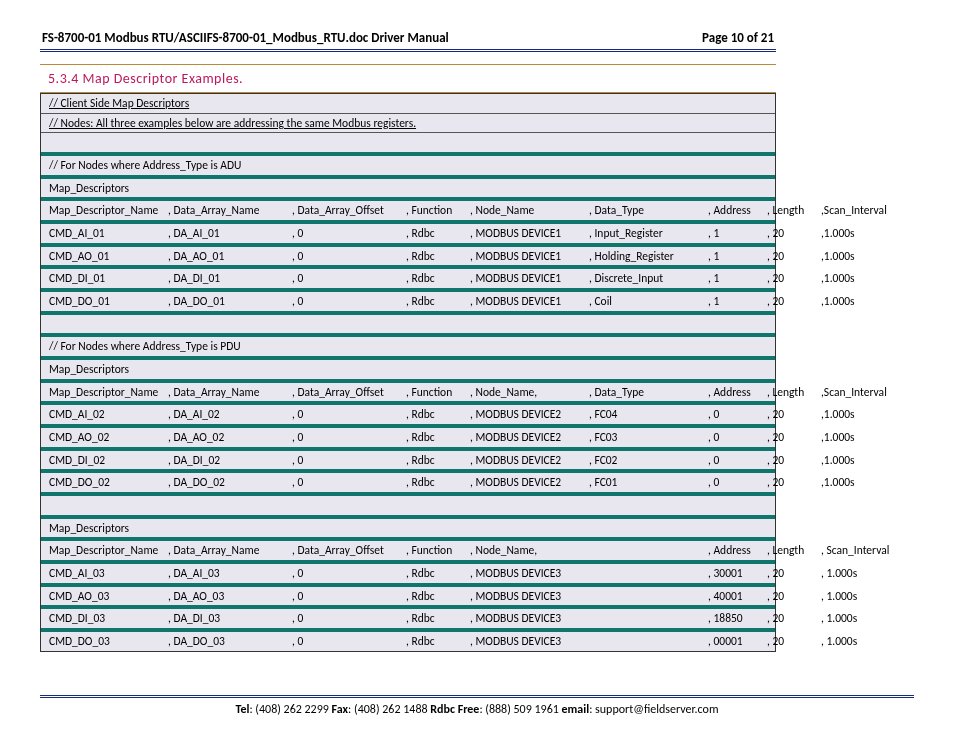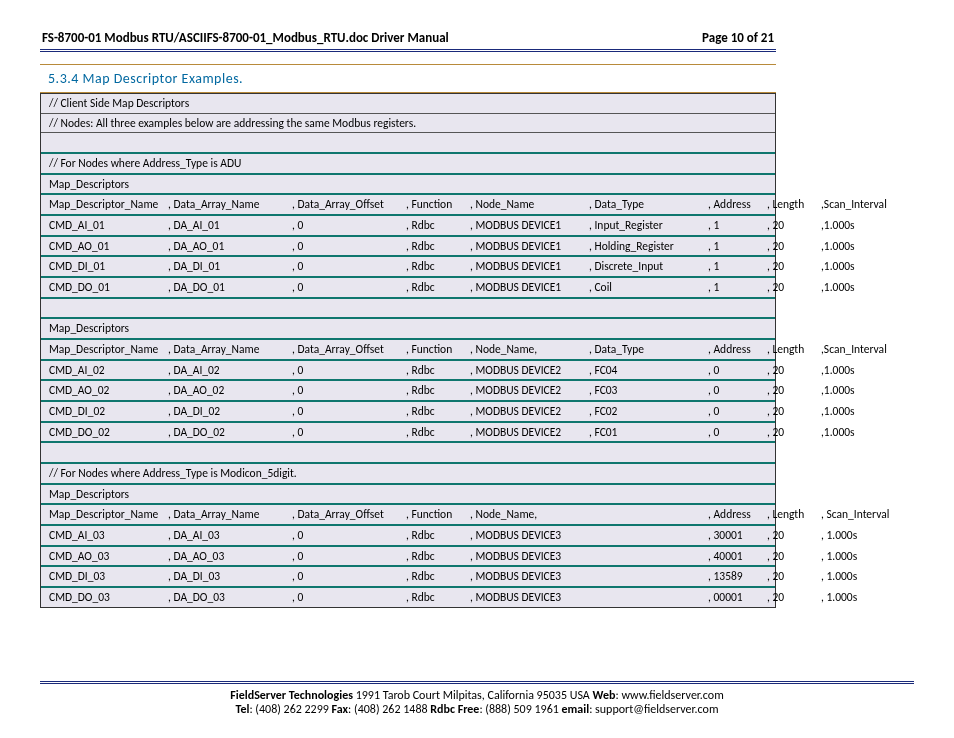--- a/index.html
+++ b/index.html
@@ -28,39 +28,40 @@
     background: linear-gradient(to bottom, #1a2a7a 0, #1a2a7a 1px, transparent 1px, transparent 2px, #1a2a7a 2px, #1a2a7a 3px);
     margin-top: 2px;
     margin-bottom: 12px;
   }
   .section-title {
     font-size: 14px;
     letter-spacing: 0.5px;
     border-top: 1px solid #b88a3a;
     border-bottom: 1px solid #b88a3a;
     padding: 5px 8px;
-    color: #0369a1;
+    color: #be185d;
   }
   .code-box {
     border: 1px solid #333;
     background: #e8e6ef;
     font-size: 11.5px;
     color: #000;
     padding: 0;
     margin-top: 0;
   }
   .cb-row {
     padding: 1px 8px;
     line-height: 1.45;
   }
   .cb-row.bordered-bottom {
     border-bottom: 1px solid #555;
+    text-decoration: underline;
   }
   .cb-row.bordered-top {
-    border-top: 2px solid #0f766e;
+    border-top: 4px solid #0f766e;
   }
   .grid {
     display: grid;
     grid-template-columns: 115px 120px 110px 60px 115px 115px 55px 50px 80px;
     column-gap: 4px;
   }
   .grid div {
     overflow: hidden;
     white-space: nowrap;
   }
@@ -161,20 +162,21 @@
           <div>, Rdbc</div>
           <div>, MODBUS DEVICE1</div>
           <div>, Coil</div>
           <div>, 1</div>
           <div>, 20</div>
           <div>,1.000s</div>
         </div>
       </div>
     <div class="cb-row bordered-top">&nbsp;</div>
 
+    <div class="cb-row bordered-top">// For Nodes where Address_Type is PDU</div>
     <div class="cb-row bordered-top">Map_Descriptors</div>
     <div class="cb-row grid bordered-top">
       <div>Map_Descriptor_Name</div>
       <div>, Data_Array_Name</div>
       <div>, Data_Array_Offset</div>
       <div>, Function</div>
       <div>, Node_Name,</div>
       <div>, Data_Type</div>
       <div>, Address</div>
       <div>, Length</div>
@@ -221,21 +223,20 @@
           <div>, Rdbc</div>
           <div>, MODBUS DEVICE2</div>
           <div>, FC01</div>
           <div>, 0</div>
           <div>, 20</div>
           <div>,1.000s</div>
         </div>
       </div>
     <div class="cb-row bordered-top">&nbsp;</div>
 
-    <div class="cb-row bordered-top">// For Nodes where Address_Type is Modicon_5digit.</div>
     <div class="cb-row bordered-top">Map_Descriptors</div>
     <div class="cb-row grid3 bordered-top">
       <div>Map_Descriptor_Name</div>
       <div>, Data_Array_Name</div>
       <div>, Data_Array_Offset</div>
       <div>, Function</div>
       <div>, Node_Name,</div>
       <div></div>
       <div>, Address</div>
       <div>, Length</div>
@@ -264,42 +265,39 @@
           <div>, 20</div>
           <div>, 1.000s</div>
         </div>
         <div class="cb-row grid3 bordered-top">
           <div>CMD_DI_03</div>
           <div>, DA_DI_03</div>
           <div>, 0</div>
           <div>, Rdbc</div>
           <div>, MODBUS DEVICE3</div>
           <div></div>
-          <div>, 13589</div>
+          <div>, 18850</div>
           <div>, 20</div>
           <div>, 1.000s</div>
         </div>
         <div class="cb-row grid3 bordered-top">
           <div>CMD_DO_03</div>
           <div>, DA_DO_03</div>
           <div>, 0</div>
           <div>, Rdbc</div>
           <div>, MODBUS DEVICE3</div>
           <div></div>
           <div>, 00001</div>
           <div>, 20</div>
           <div>, 1.000s</div>
         </div>
       </div>
 
   </div>
 
   <div class="footer">
     <div class="footer-line"></div>
-    <div>
-      <span class="bold">FieldServer Technologies</span><span> 1991 Tarob Court Milpitas, California 95035 USA   </span><span class="bold">Web</span><span>: www.fieldserver.com</span>
-    </div>
     <div>
       <span class="bold">Tel</span><span>: (408) 262 2299   </span><span class="bold">Fax</span><span>: (408) 262 1488   </span><span class="bold">Rdbc Free</span><span>: (888) 509 1961   </span><span class="bold">email</span><span>: support@fieldserver.com</span>
     </div>
   </div>
 
 </div>
 
 </body></html>

